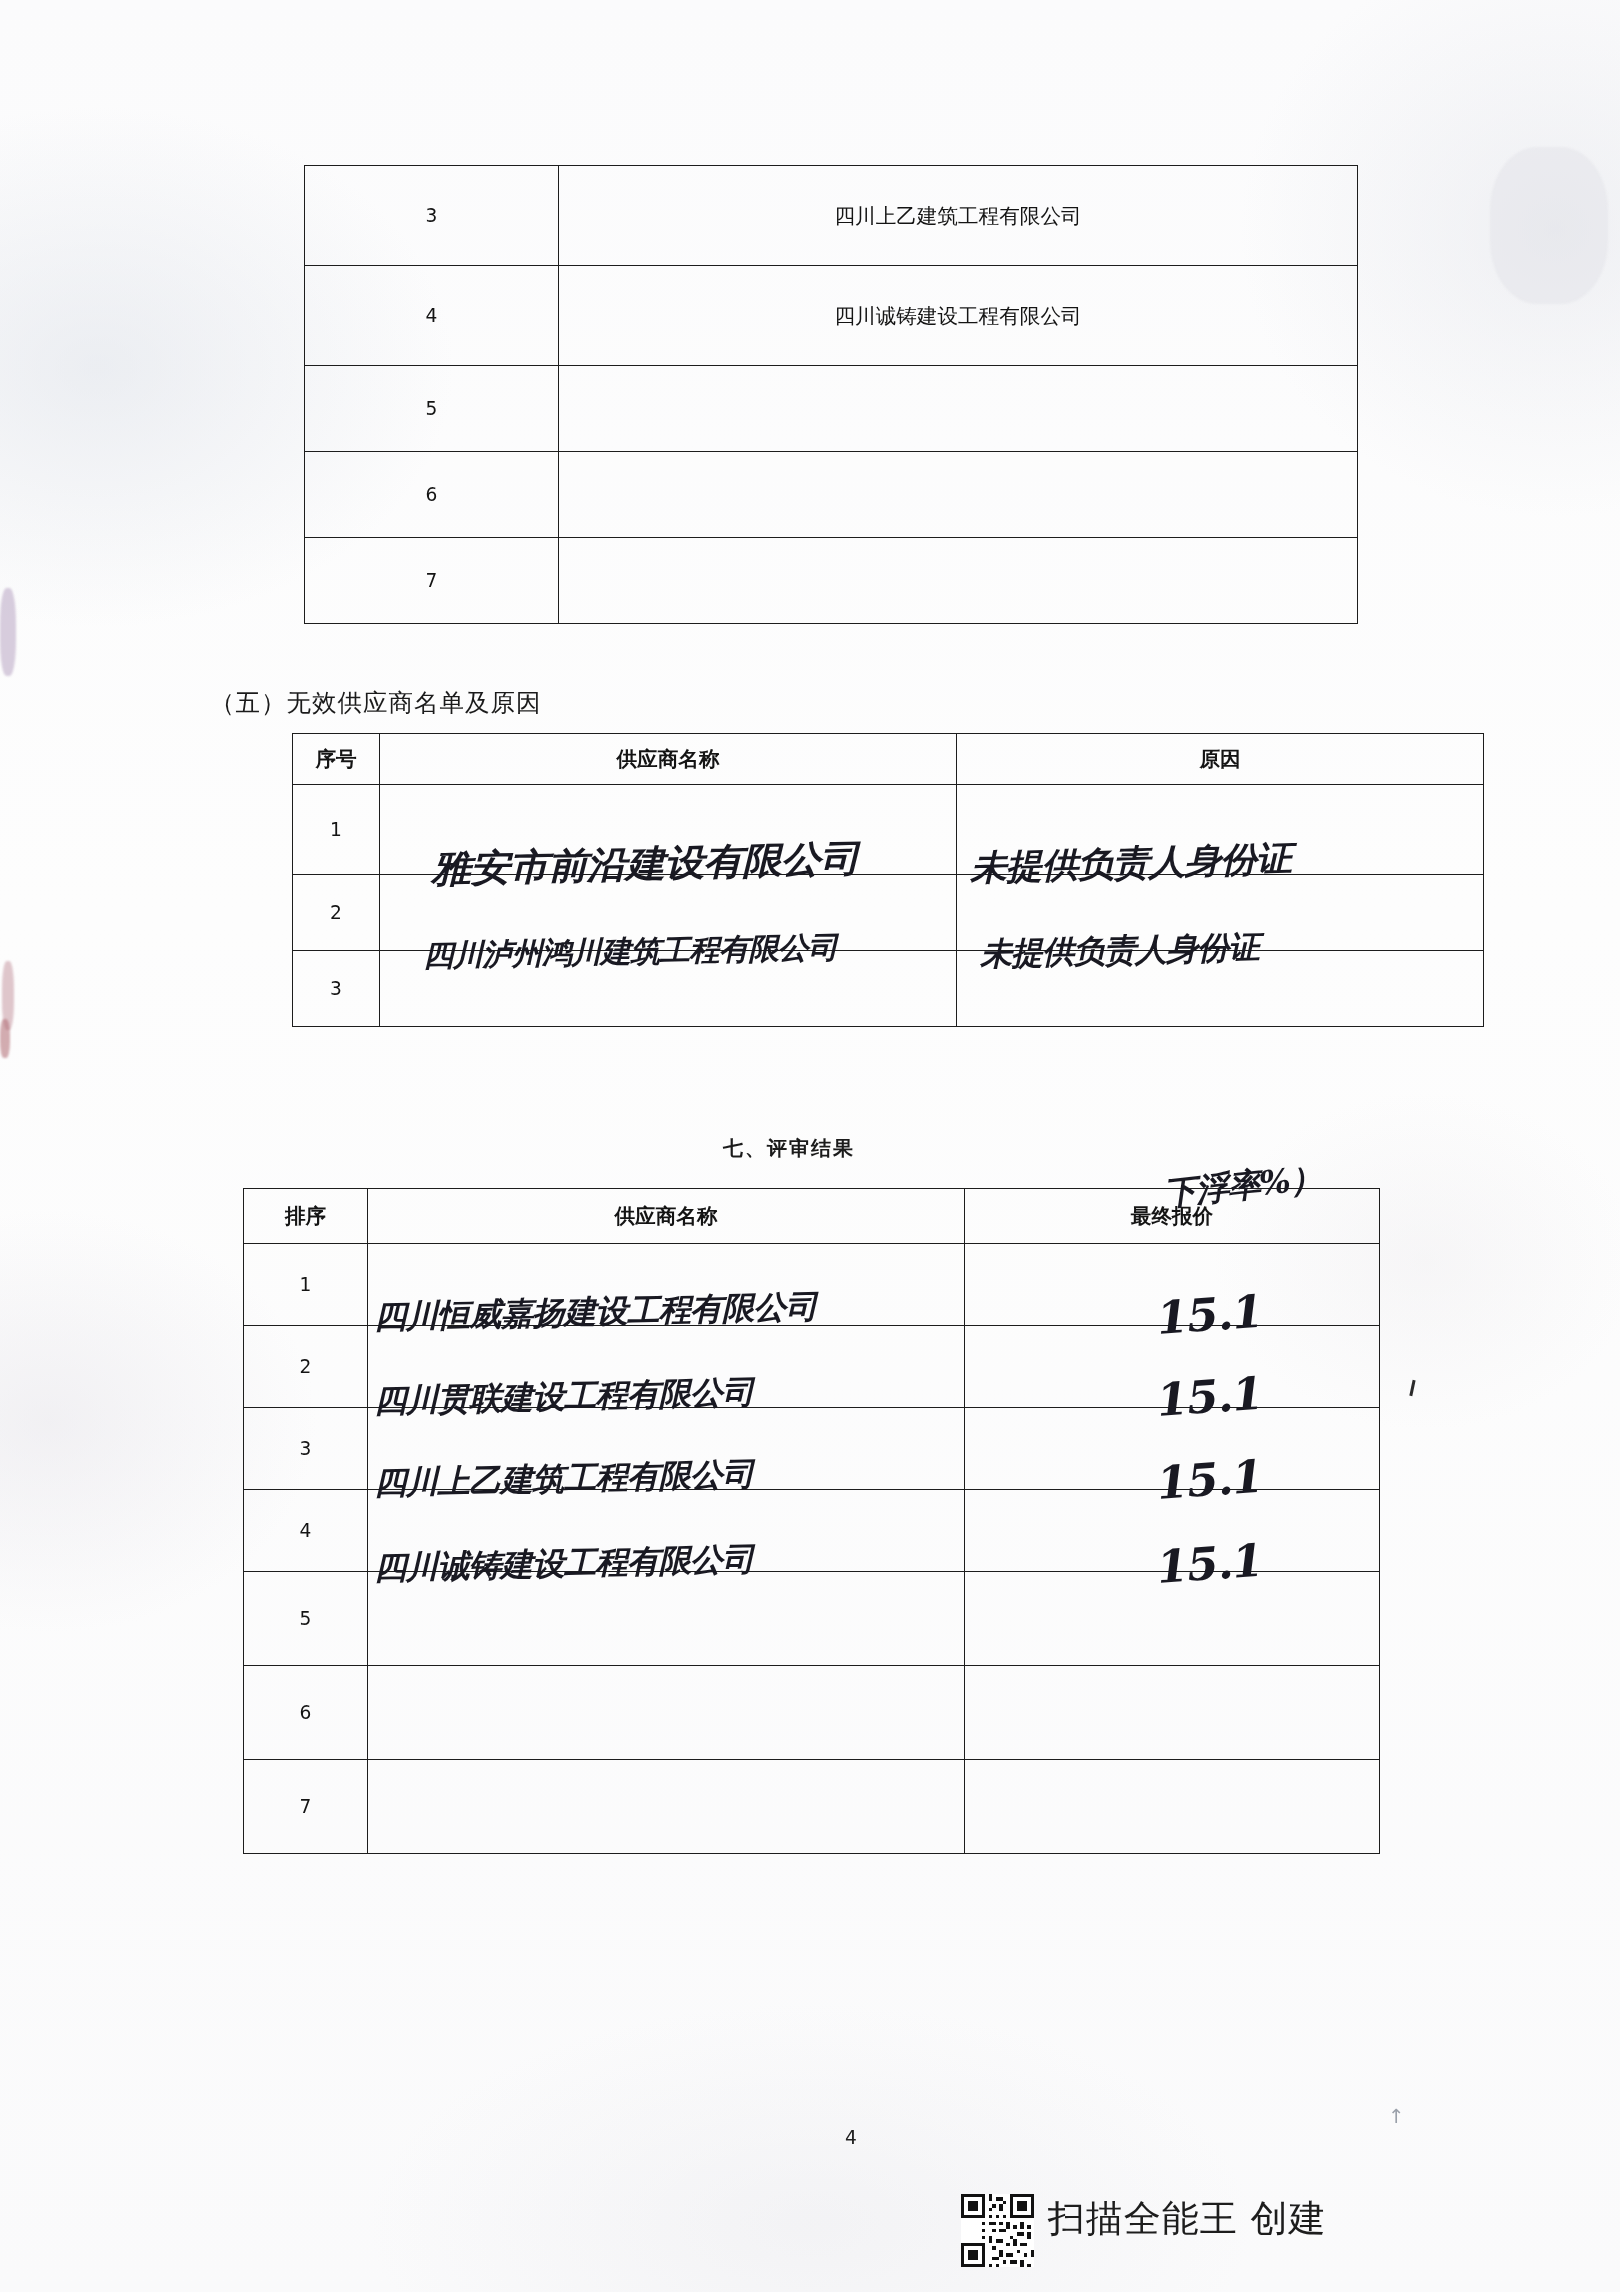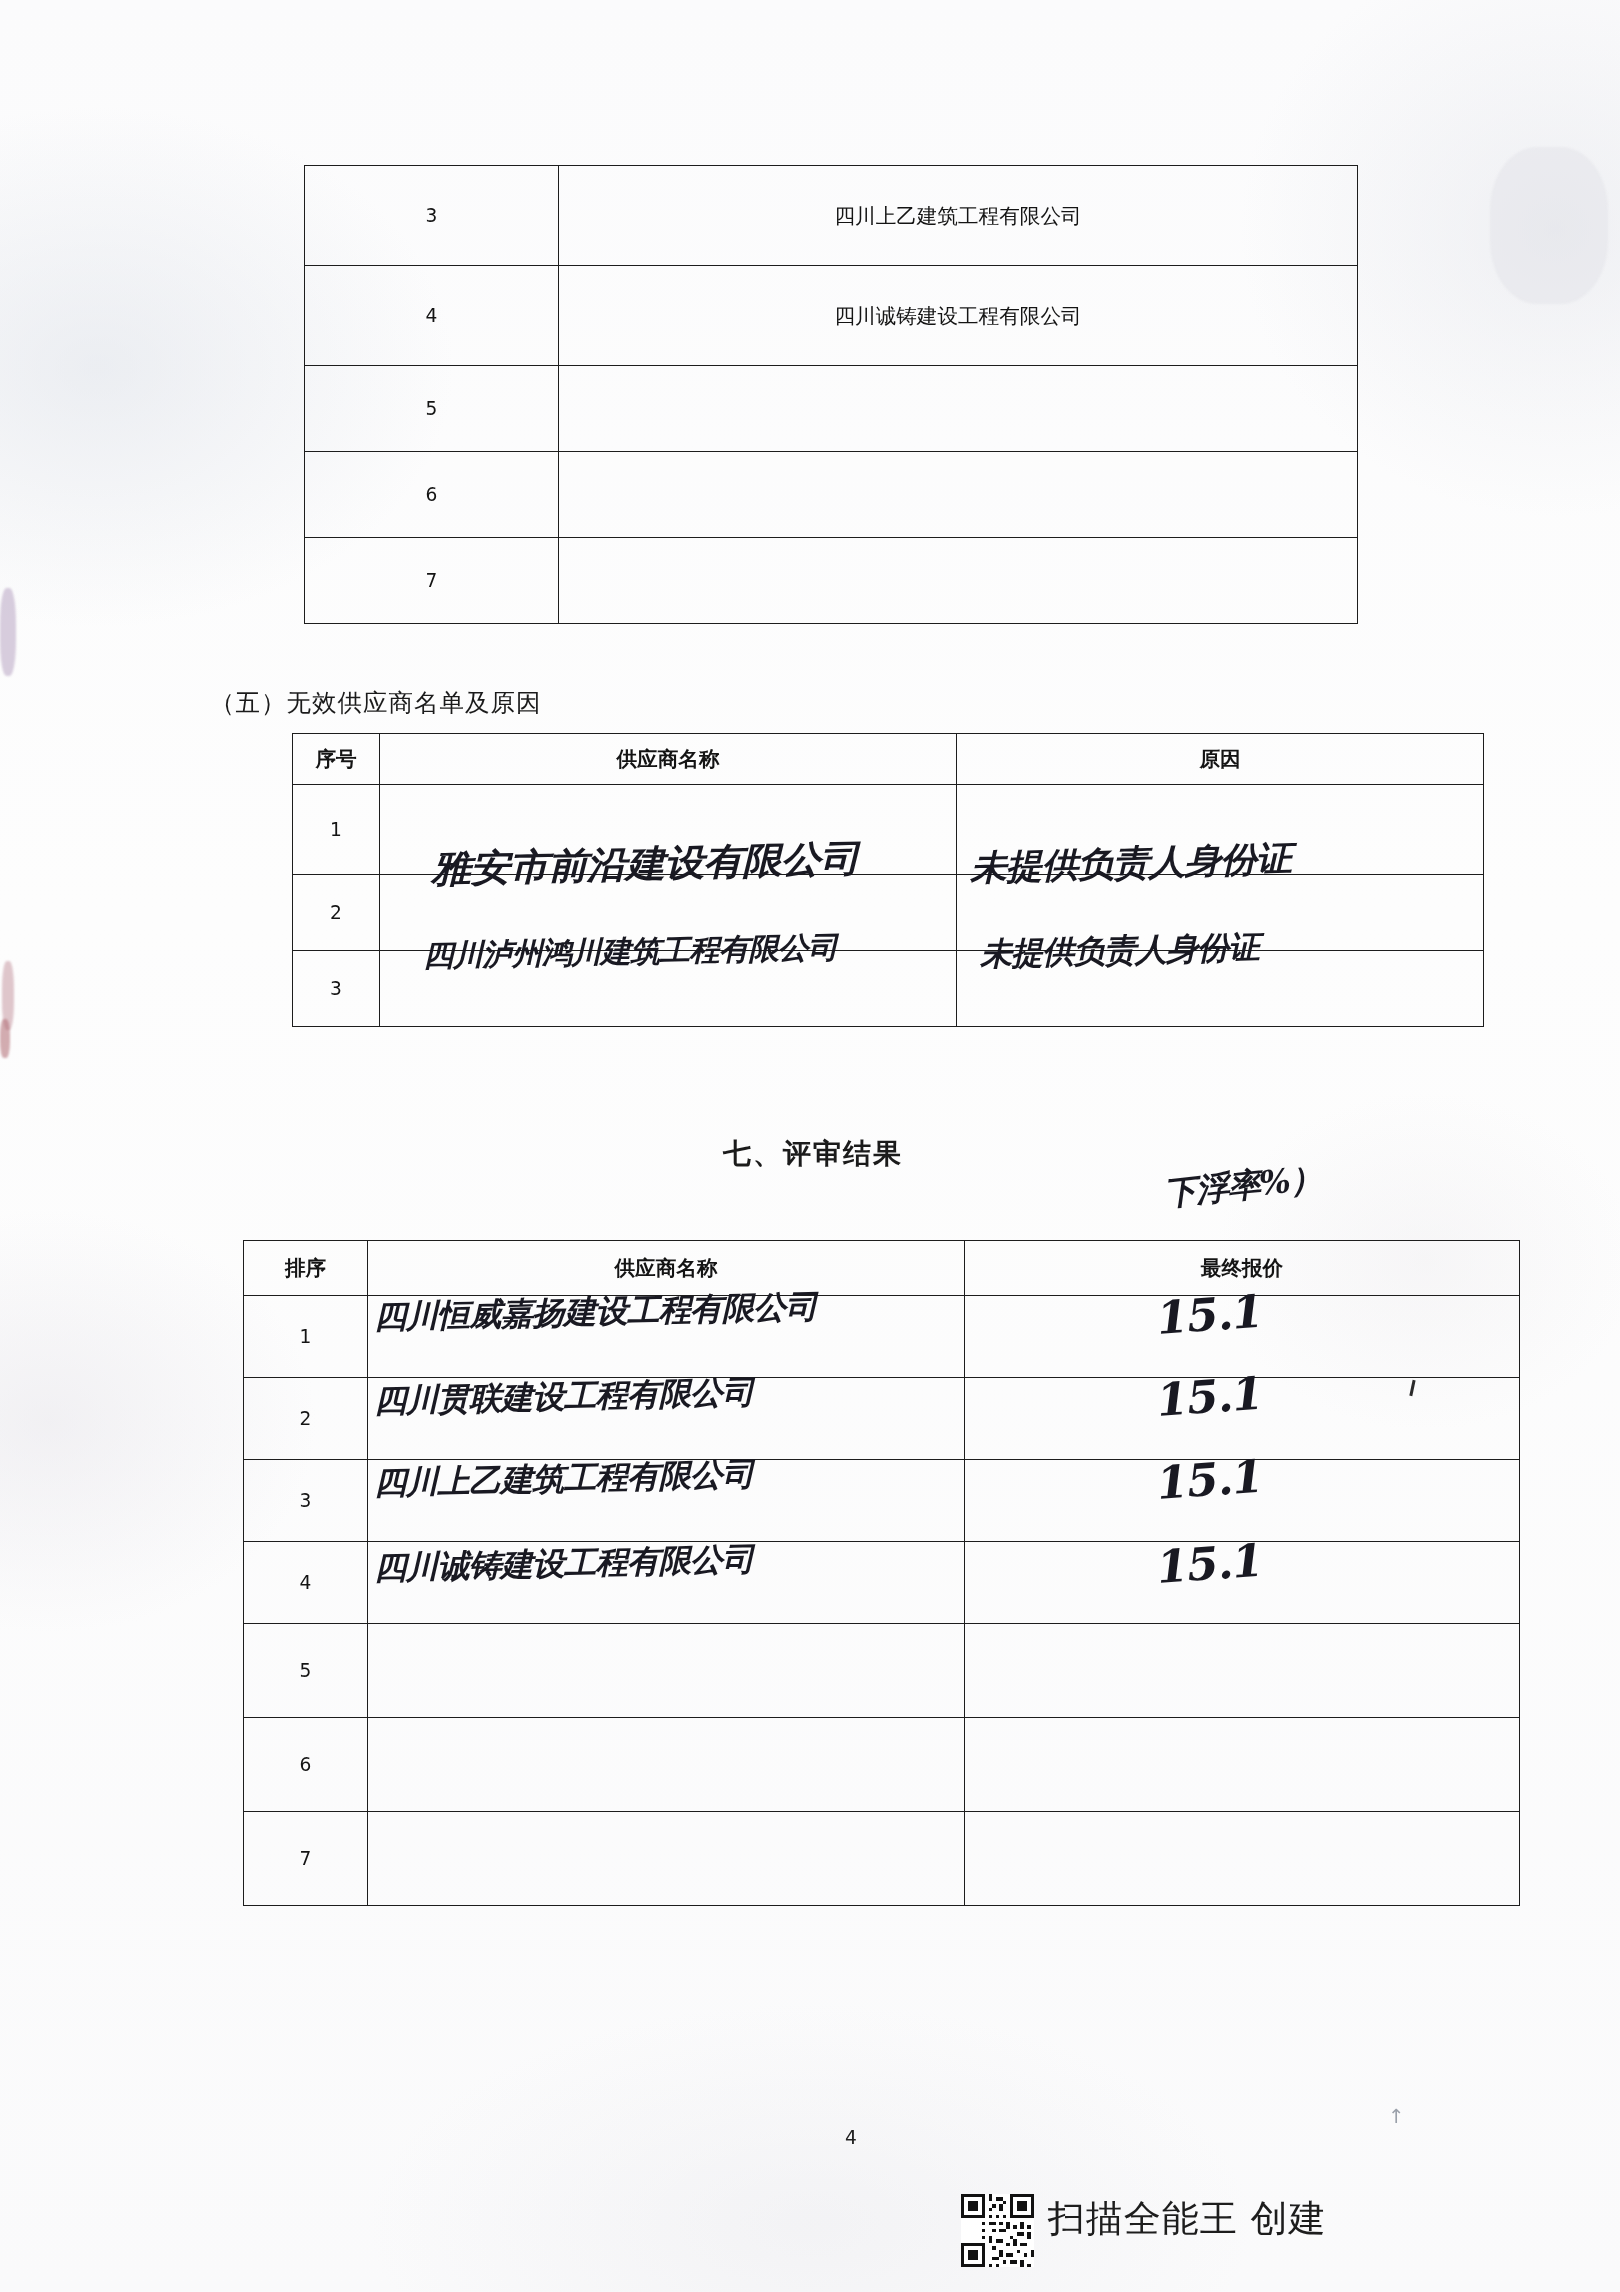--- a/index.html
+++ b/index.html
@@ -170,23 +170,23 @@
       </tr>
     </tbody>
   </table>
 
   <div class="hand" style="left:431px; top:845px; font-size:37px; transform:rotate(-1.5deg) scaleX(1.08); color:#191922;">雅安市前沿建设有限公司</div>
   <div class="hand" style="left:970px; top:845px; font-size:35px; transform:rotate(-1.8deg) scaleX(1.05); color:#191922;">未提供负责人身份证</div>
 
   <div class="hand" style="left:423px; top:936px; font-size:30px; transform:rotate(-1.2deg) scaleX(1.02); color:#191922;">四川泸州鸿川建筑工程有限公司</div>
   <div class="hand" style="left:980px; top:933px; font-size:32px; transform:rotate(-1.5deg) scaleX(1.0); color:#191922;">未提供负责人身份证</div>
 
-  <div class="doc-text" style="left:723px; top:1135px; font-size:28px; font-weight:bold; letter-spacing:2px;">七、评审结果</div>
-
-  <table class="grid" style="left:243px; top:1240px; width:1277px;">
+  <div class="doc-text" style="left:723px; top:1135px; font-size:20px; font-weight:bold; letter-spacing:2px;">七、评审结果</div>
+
+  <table class="grid" style="left:243px; top:1188px; width:1137px;">
     <thead>
       <tr style="height:55px;">
         <th style="width:123px;">排序</th>
         <th style="width:596px;">供应商名称</th>
         <th>最终报价</th>
       </tr>
     </thead>
     <tbody>
       <tr style="height:82px;">
         <td>1</td>

